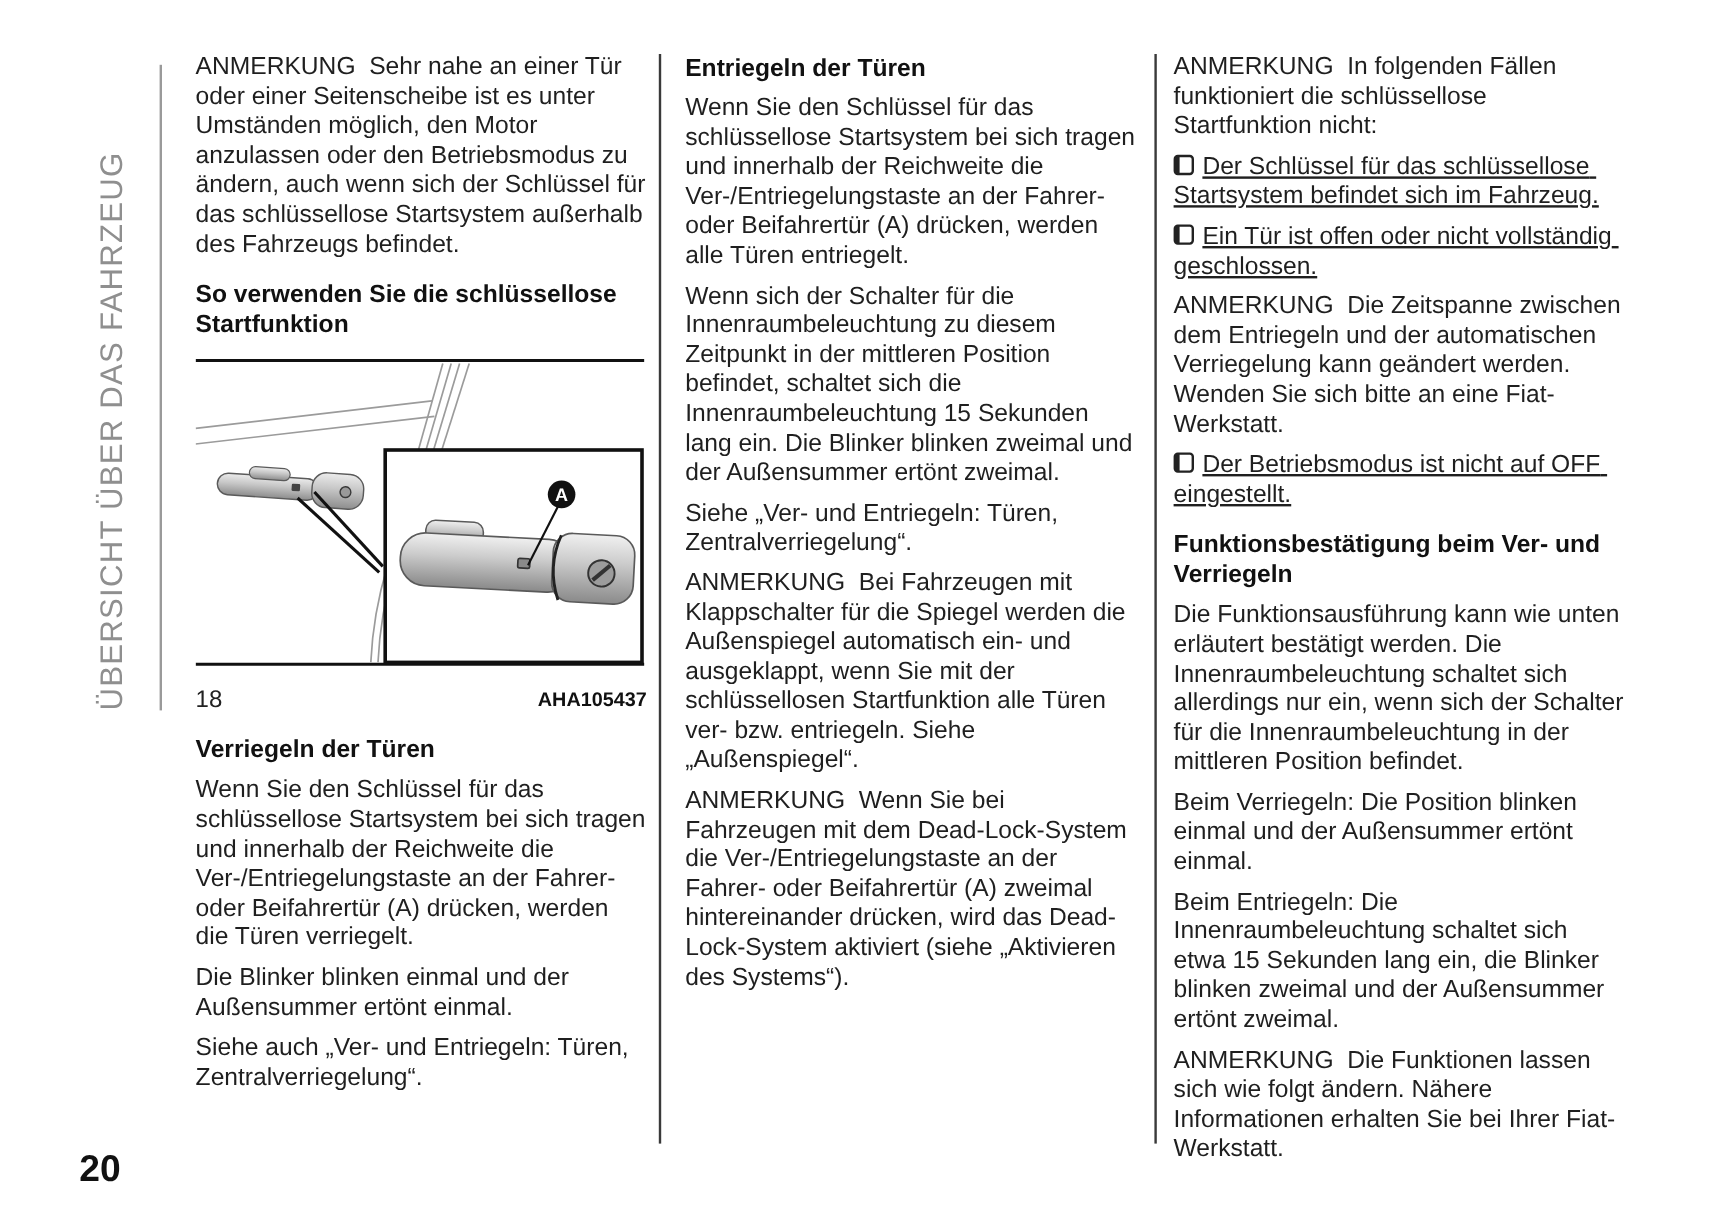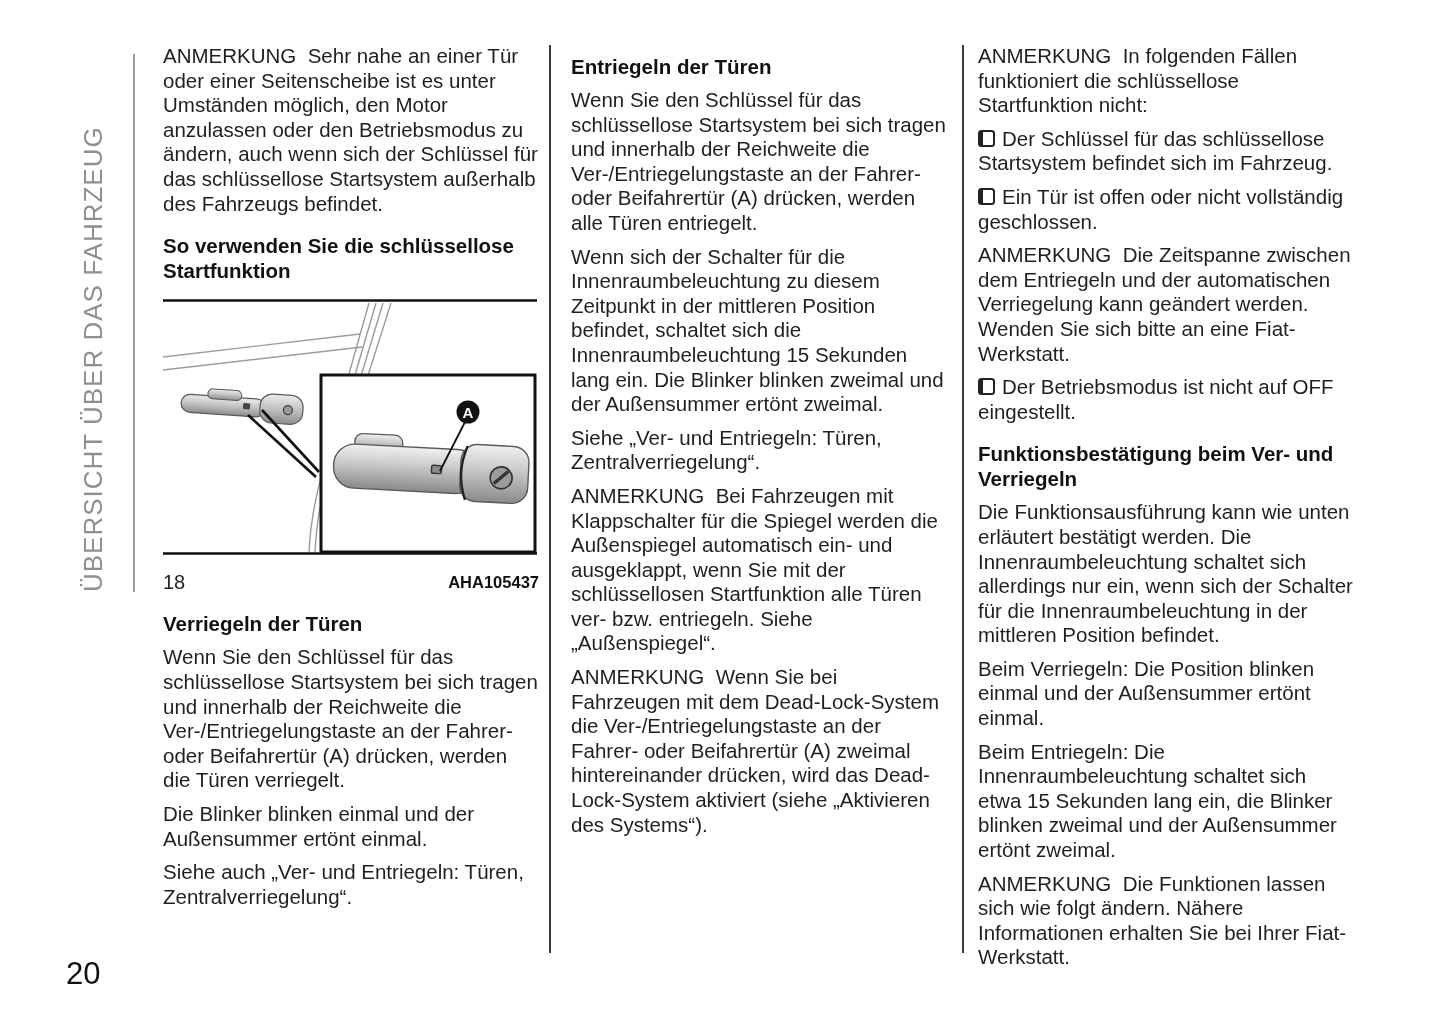--- a/index.html
+++ b/index.html
@@ -27,40 +27,40 @@
 
   
   .col{position:absolute;top:44px;width:376px;font-size:20.5px;line-height:24.6px;}
   .col1{left:163px;}
   .col2{left:571px;}
   .col3{left:978px;}
 
   .para{margin:9px 0 0 0;}
   .para:first-child{margin-top:0;}
   .heading{font-size:20.5px;line-height:25px;font-weight:bold;color:#111;margin:17px 0 7px 0;}
-  .heading.first{margin-top:10px;}
+  .heading.first{margin-top:0;}
 
   
-  .bullet-line{display:block;}
+  .bullet-line{display:block;text-decoration:underline;}
   .box-bullet{
     display:inline-block;width:10px;height:13px;
     border:2.5px solid #222;border-left-width:5.5px;border-radius:3.5px;
     margin-right:7px;vertical-align:-1px;
   }
 
   
   .figure{margin:16px 0 2px 0;padding:0;}
   .figcap{display:flex;justify-content:space-between;align-items:flex-end;margin-top:9px;}
   .fignum{font-size:20px;color:#222;}
   .figcode{font-size:16.5px;font-weight:bold;color:#111;}
   svg text{font-family:"Liberation Sans","DejaVu Sans",sans-serif;}
 
   
   .page-number{
-    position:absolute;left:66px;top:956px;font-size:31px;font-weight:normal;color:#111;
+    position:absolute;left:66px;top:956px;font-size:31px;font-weight:bold;color:#111;
   }
 </style>
 </head>
 <body>
 
 <div class="sidebar-label" data-bind="page.sidebar_label">ÜBERSICHT ÜBER DAS FAHRZEUG</div>
 <div class="sidebar-rule"></div>
 
 <div class="divider d1"></div>
 <div class="divider d2"></div>

